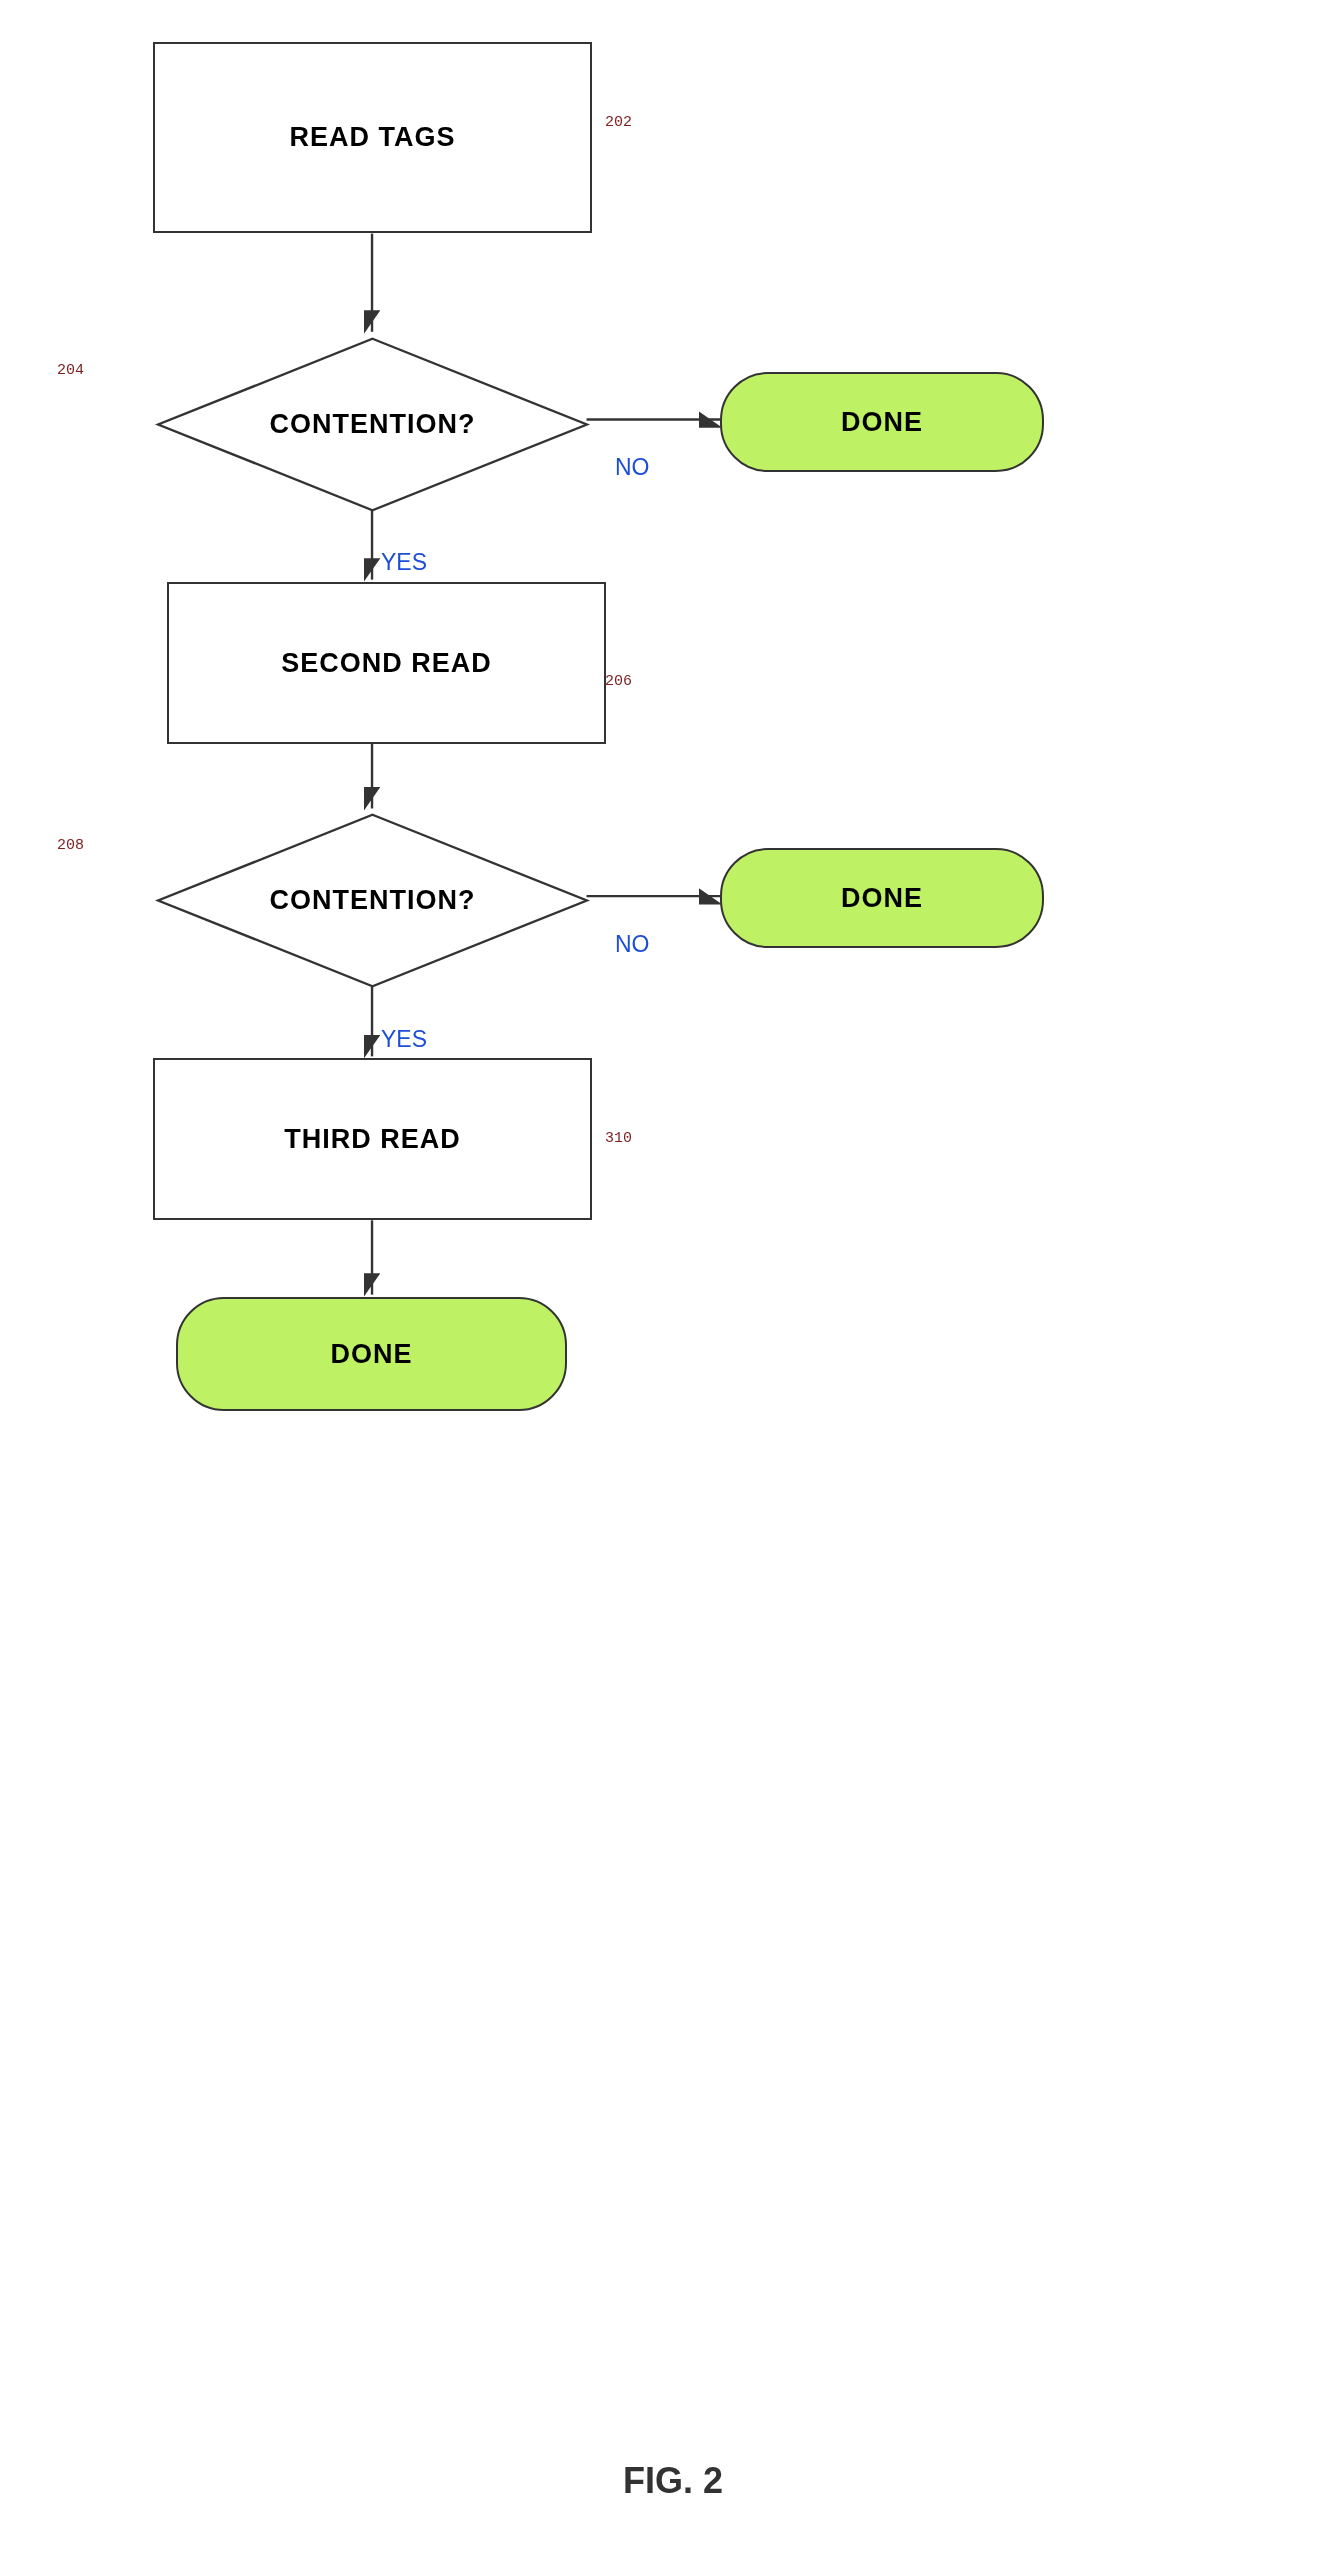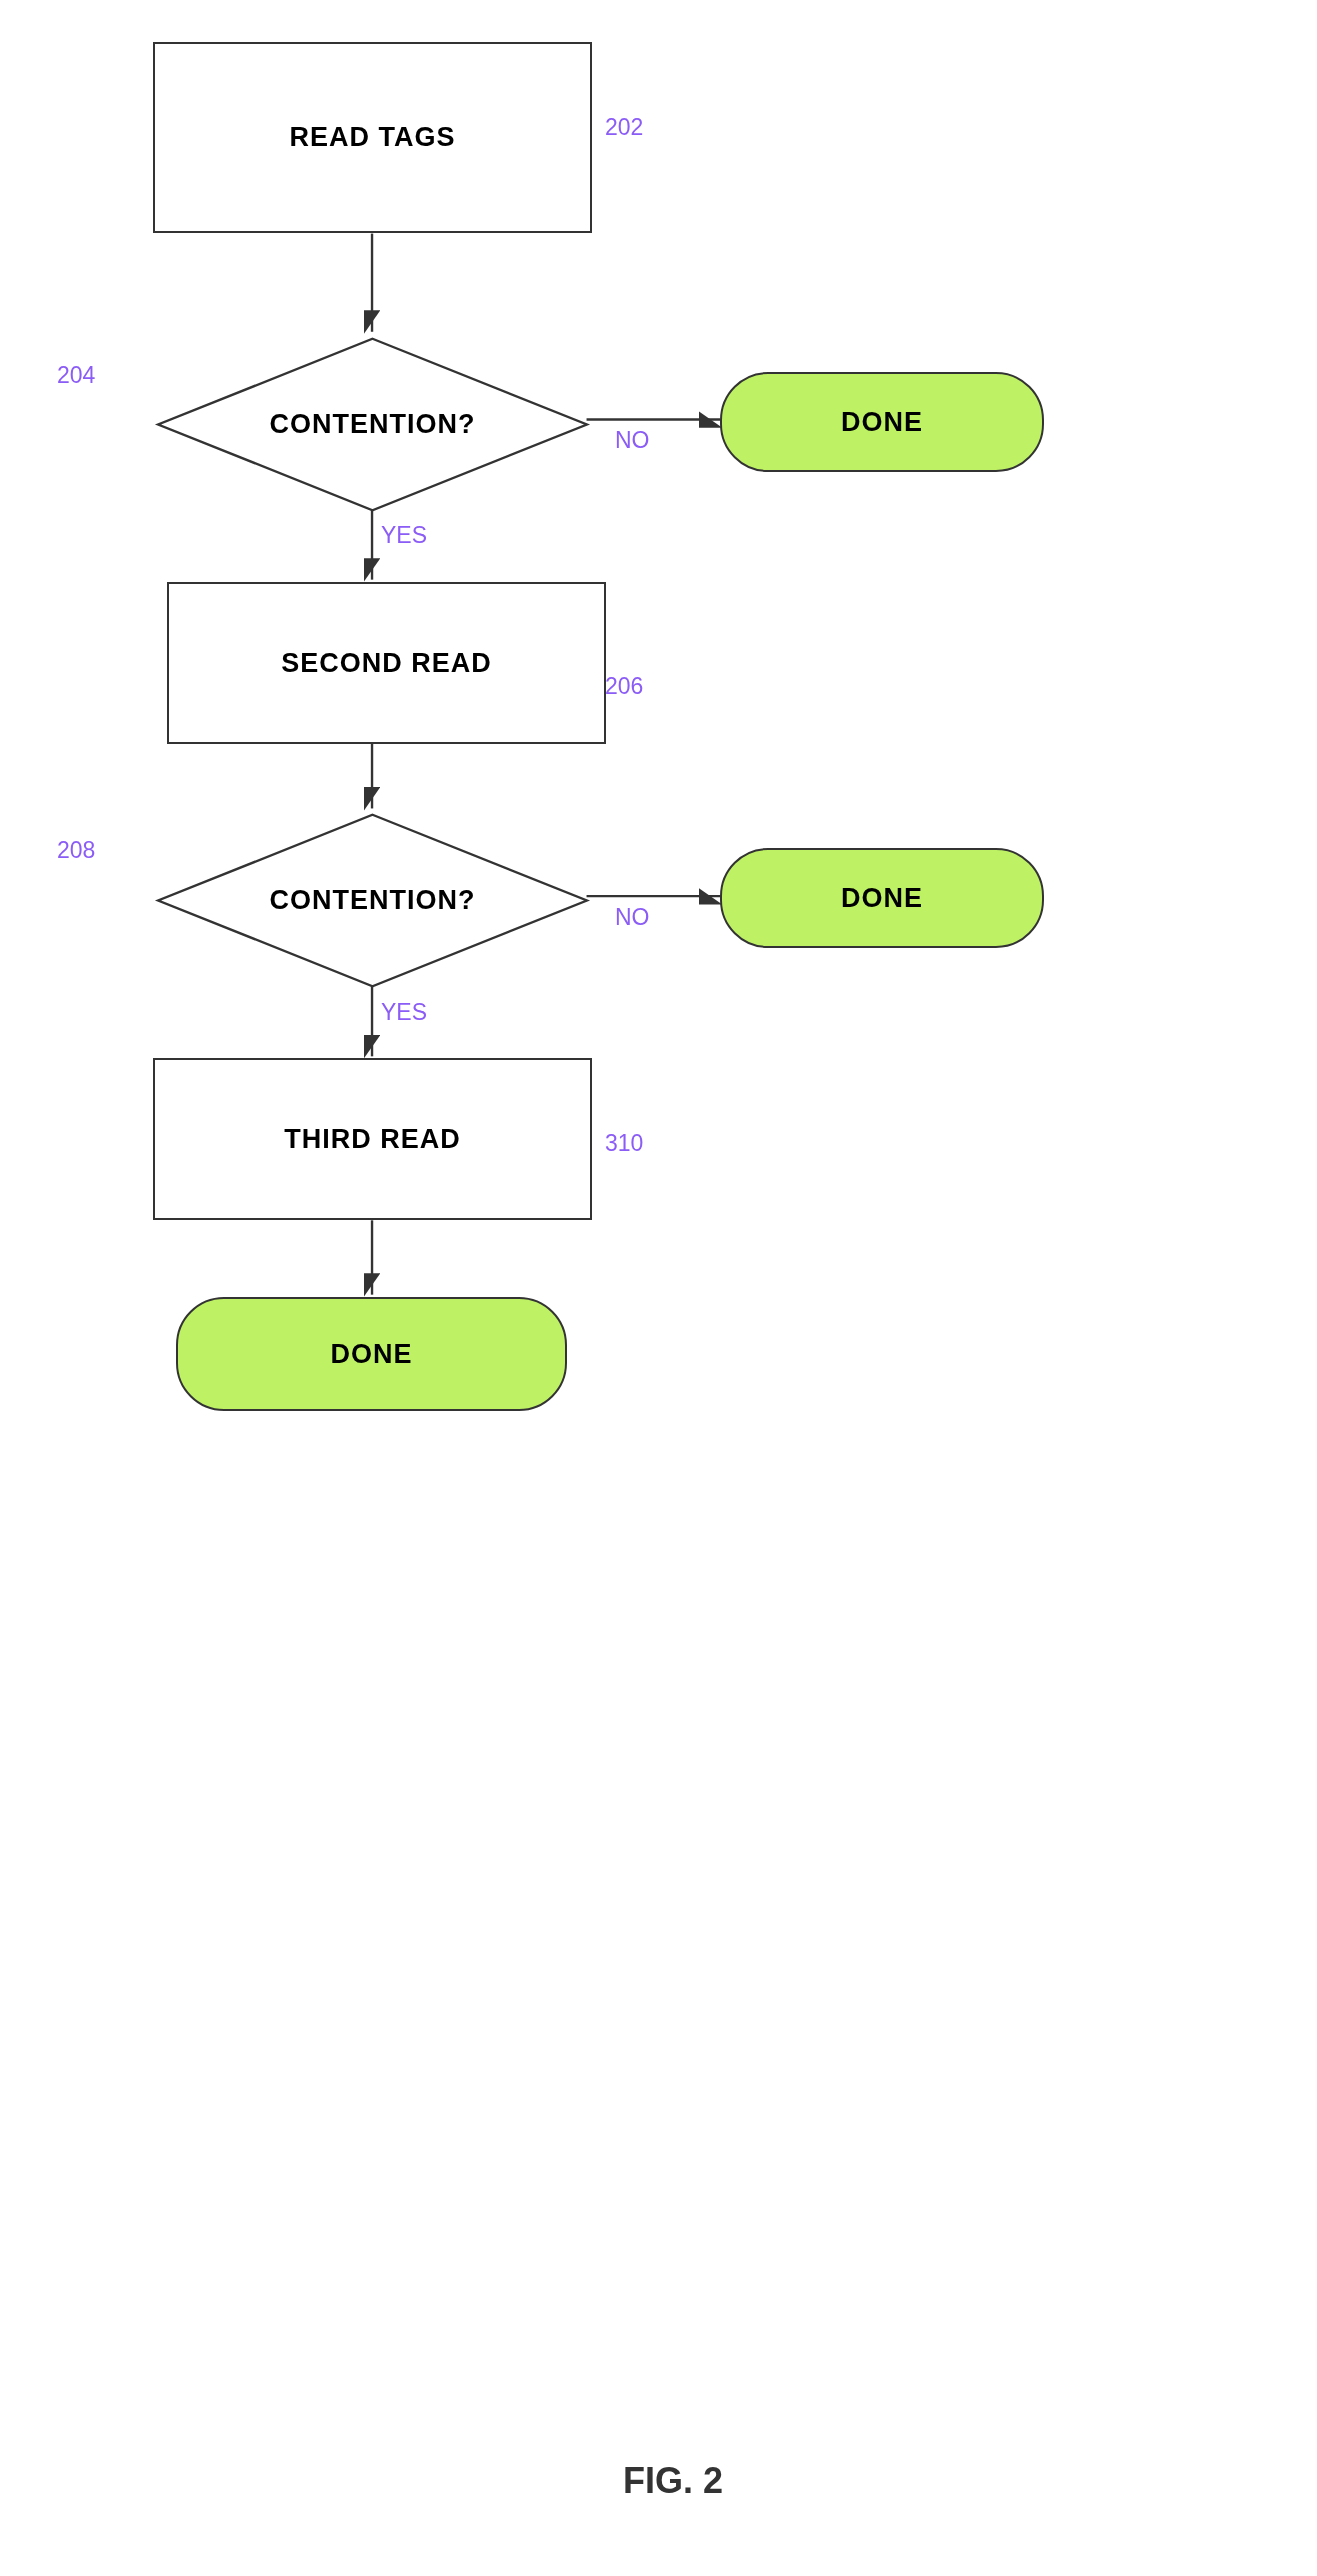--- a/index.html
+++ b/index.html
@@ -81,28 +81,30 @@
       width: 1318px;
       height: 2576px;
       pointer-events: none;
     }
 
     
     .conn-label {
       position: absolute;
       font-size: 23px;
       font-weight: normal;
-      color: #8b5cf6;
+      color: #1d4ed8;
+      margin-top: 27px;
     }
 
     
     .ref-label {
       position: absolute;
-      font-size: 23px;
-      color: #8b5cf6;
+      font-size: 15px;
+      color: #7f1d1d;
+      font-family: Liberation Mono, monospace;
     }
 
     
     .fig-caption {
       position: absolute;
       font-size: 36px;
       font-weight: bold;
       color: #333;
       text-align: center;
     }

